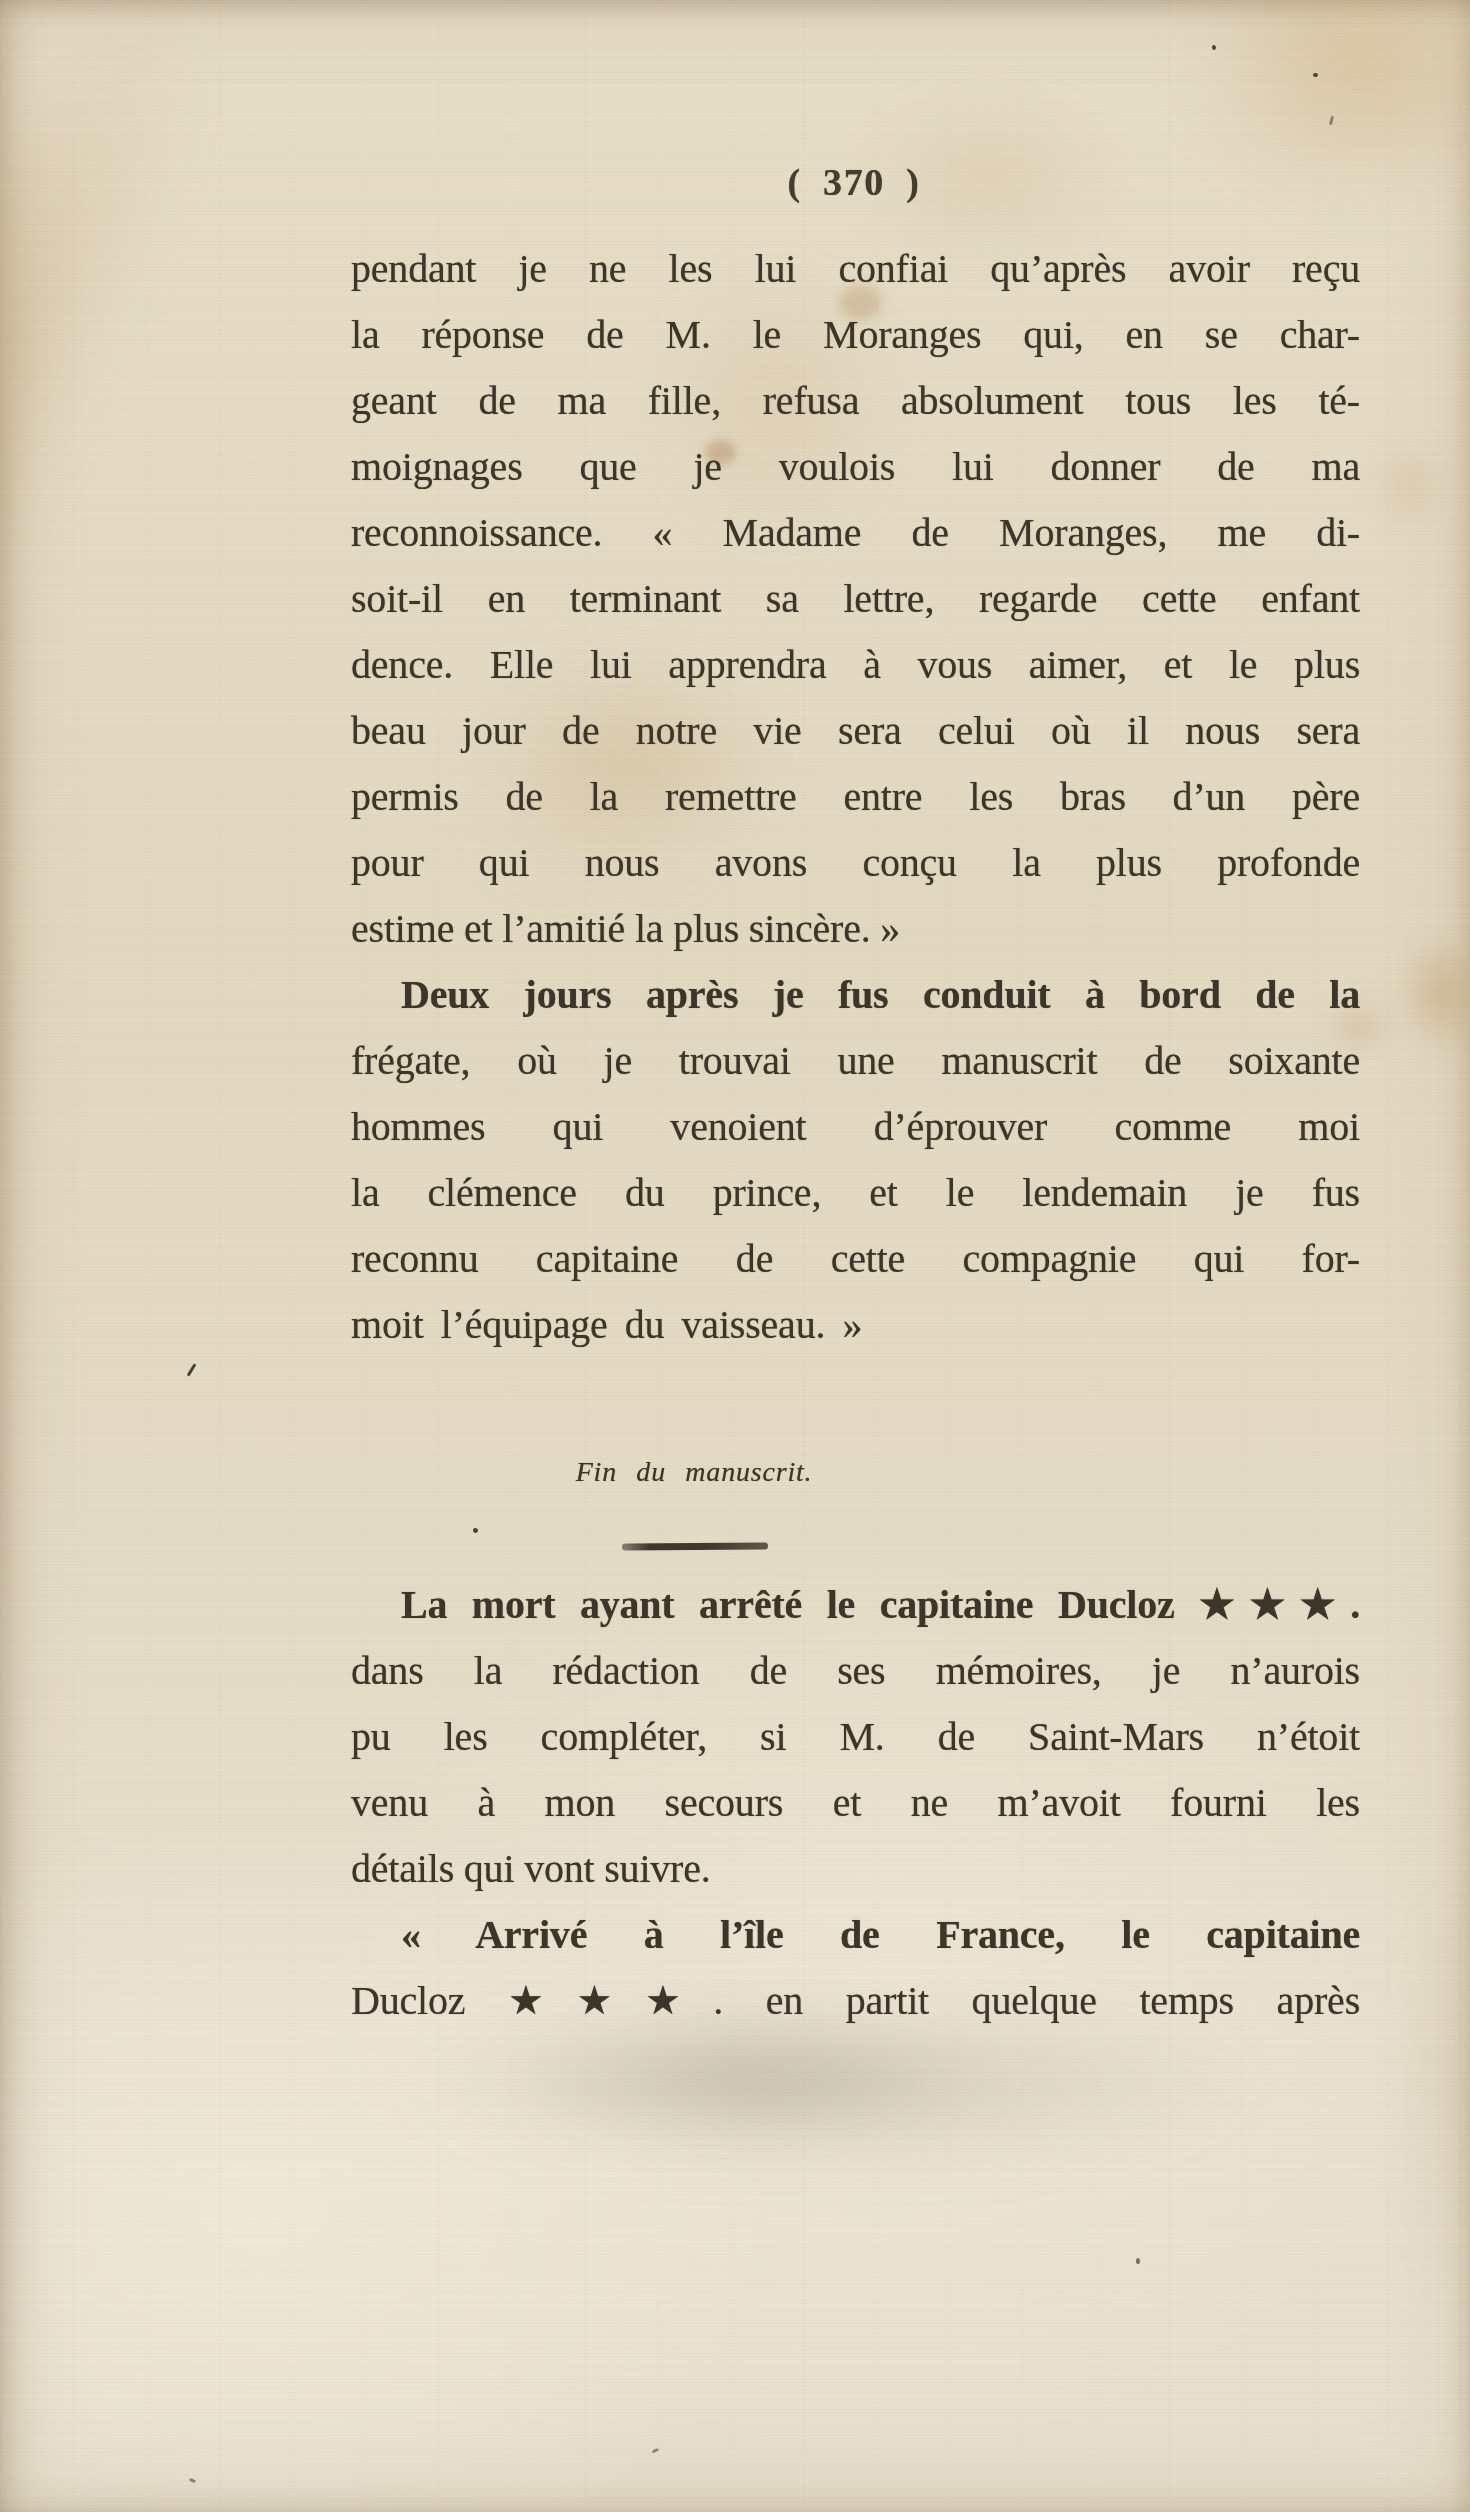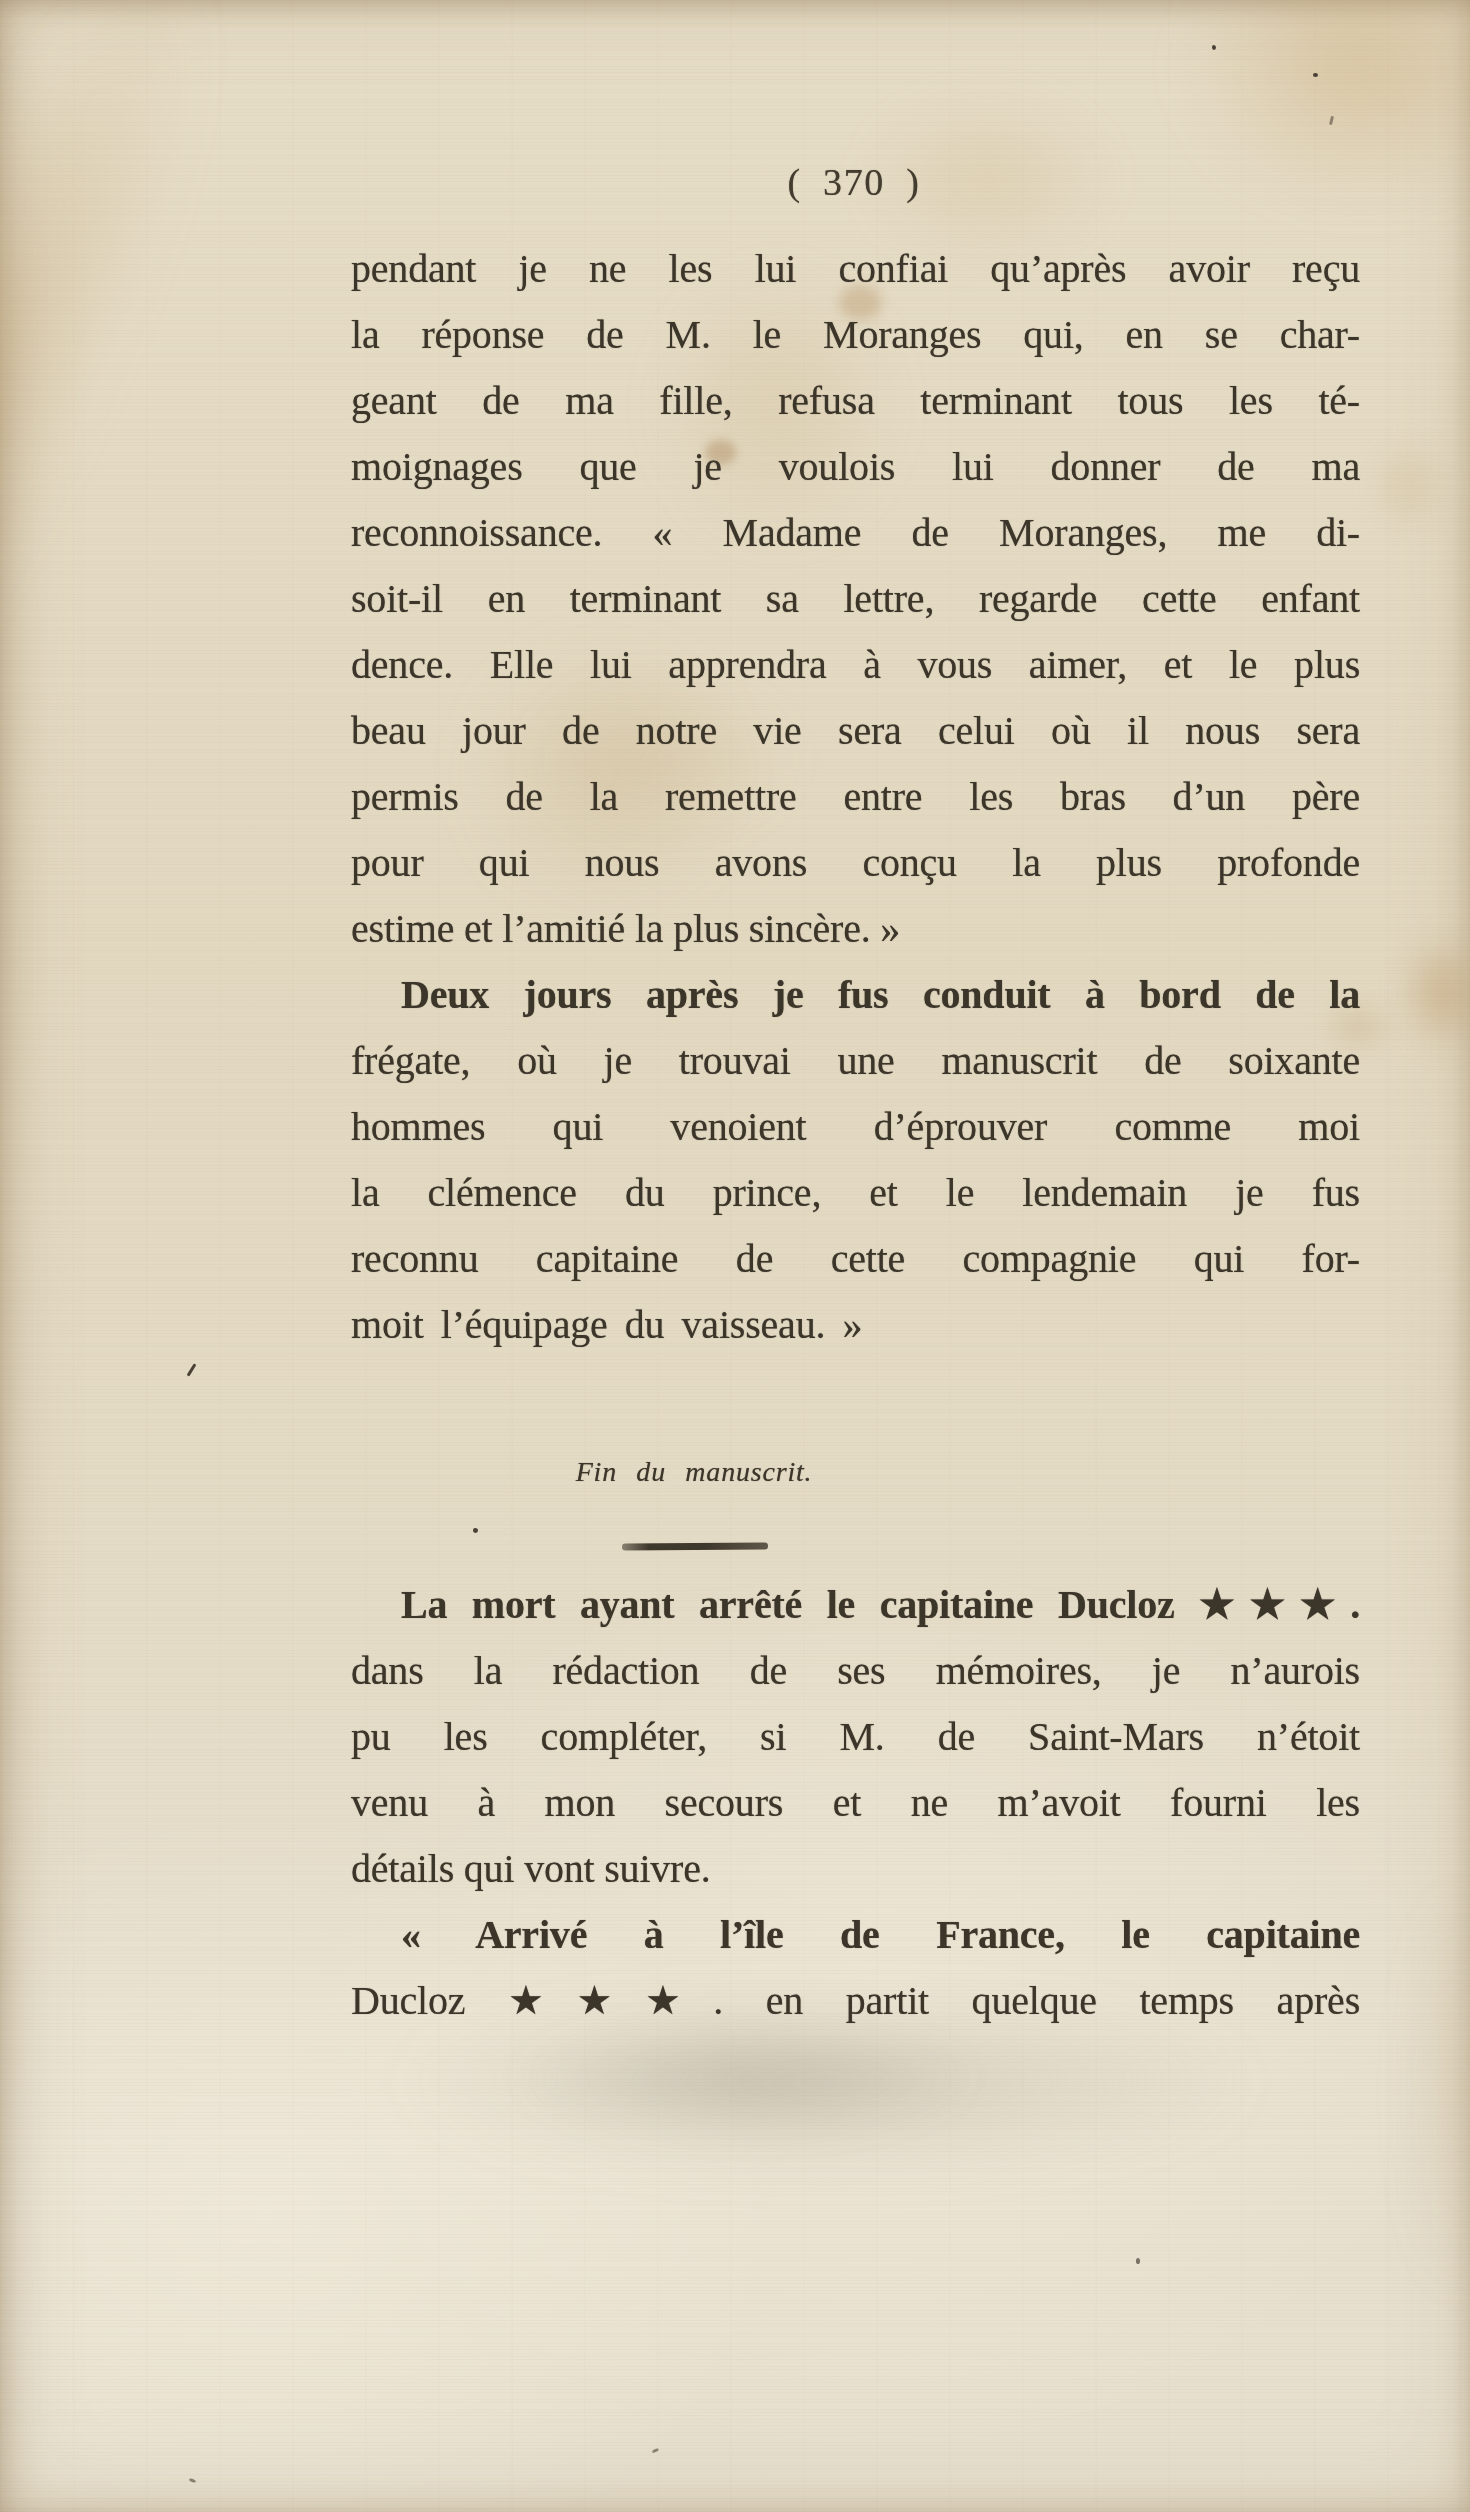--- a/index.html
+++ b/index.html
@@ -47,20 +47,21 @@
   .d5{left:1136px;top:2258px;width:4.1px;height:5.8px;opacity:.7;}
   .d6{left:652px;top:2449px;width:7.4px;height:3.3px;transform:rotate(-25deg);opacity:.6;}
   .d7{left:189px;top:2479px;width:6.6px;height:3.3px;transform:rotate(20deg);opacity:.6;}
   .d8{left:1330px;top:116px;width:3.3px;height:9px;transform:rotate(14deg);opacity:.55;border-radius:1.7px;}
 
   .pagenum{
     position:absolute;top:160px;left:854px;transform:translateX(-50%);
     font-size:38px;letter-spacing:1.7px;word-spacing:10px;
     color:#433c2f;text-shadow:0 0 1px rgba(67,60,47,0.65);
     white-space:nowrap;
+    font-weight:bold;
   }
   .textblock{
     position:absolute;left:351px;top:236px;width:1009px;
     font-size:40px;line-height:66px;letter-spacing:-0.2px;
     text-shadow:0 0 1px rgba(60,53,42,0.65);
   }
   .line{
     display:block;height:66px;white-space:normal;
     text-align:justify;text-align-last:justify;
   }
@@ -106,21 +107,21 @@
   <div class="speck d6"></div>
   <div class="speck d7"></div>
   <div class="speck d8"></div>
 
   <div class="pagenum">( 370 )</div>
 
   <div class="textblock">
 
     <div class="line">pendant je ne les lui confiai qu’après avoir reçu</div>
     <div class="line">la réponse de M. le Moranges qui, en se char-</div>
-    <div class="line">geant de ma fille, refusa terminant tous les té-</div>
+    <div class="line">geant de ma fille, refusa absolument tous les té-</div>
     <div class="line">moignages que je voulois lui donner de ma</div>
     <div class="line">reconnoissance. « Madame de Moranges, me di-</div>
     <div class="line">soit-il en terminant sa lettre, regarde cette enfant</div>
     <div class="line">dence. Elle lui apprendra à vous aimer, et le plus</div>
     <div class="line">beau jour de notre vie sera celui où il nous sera</div>
     <div class="line">permis de la remettre entre les bras d’un père</div>
     <div class="line">pour qui nous avons conçu la plus profonde</div>
     <div class="line end">estime et l’amitié la plus sincère. »</div>
 
     <div class="line ind">Deux jours après je fus conduit à bord de la</div>

